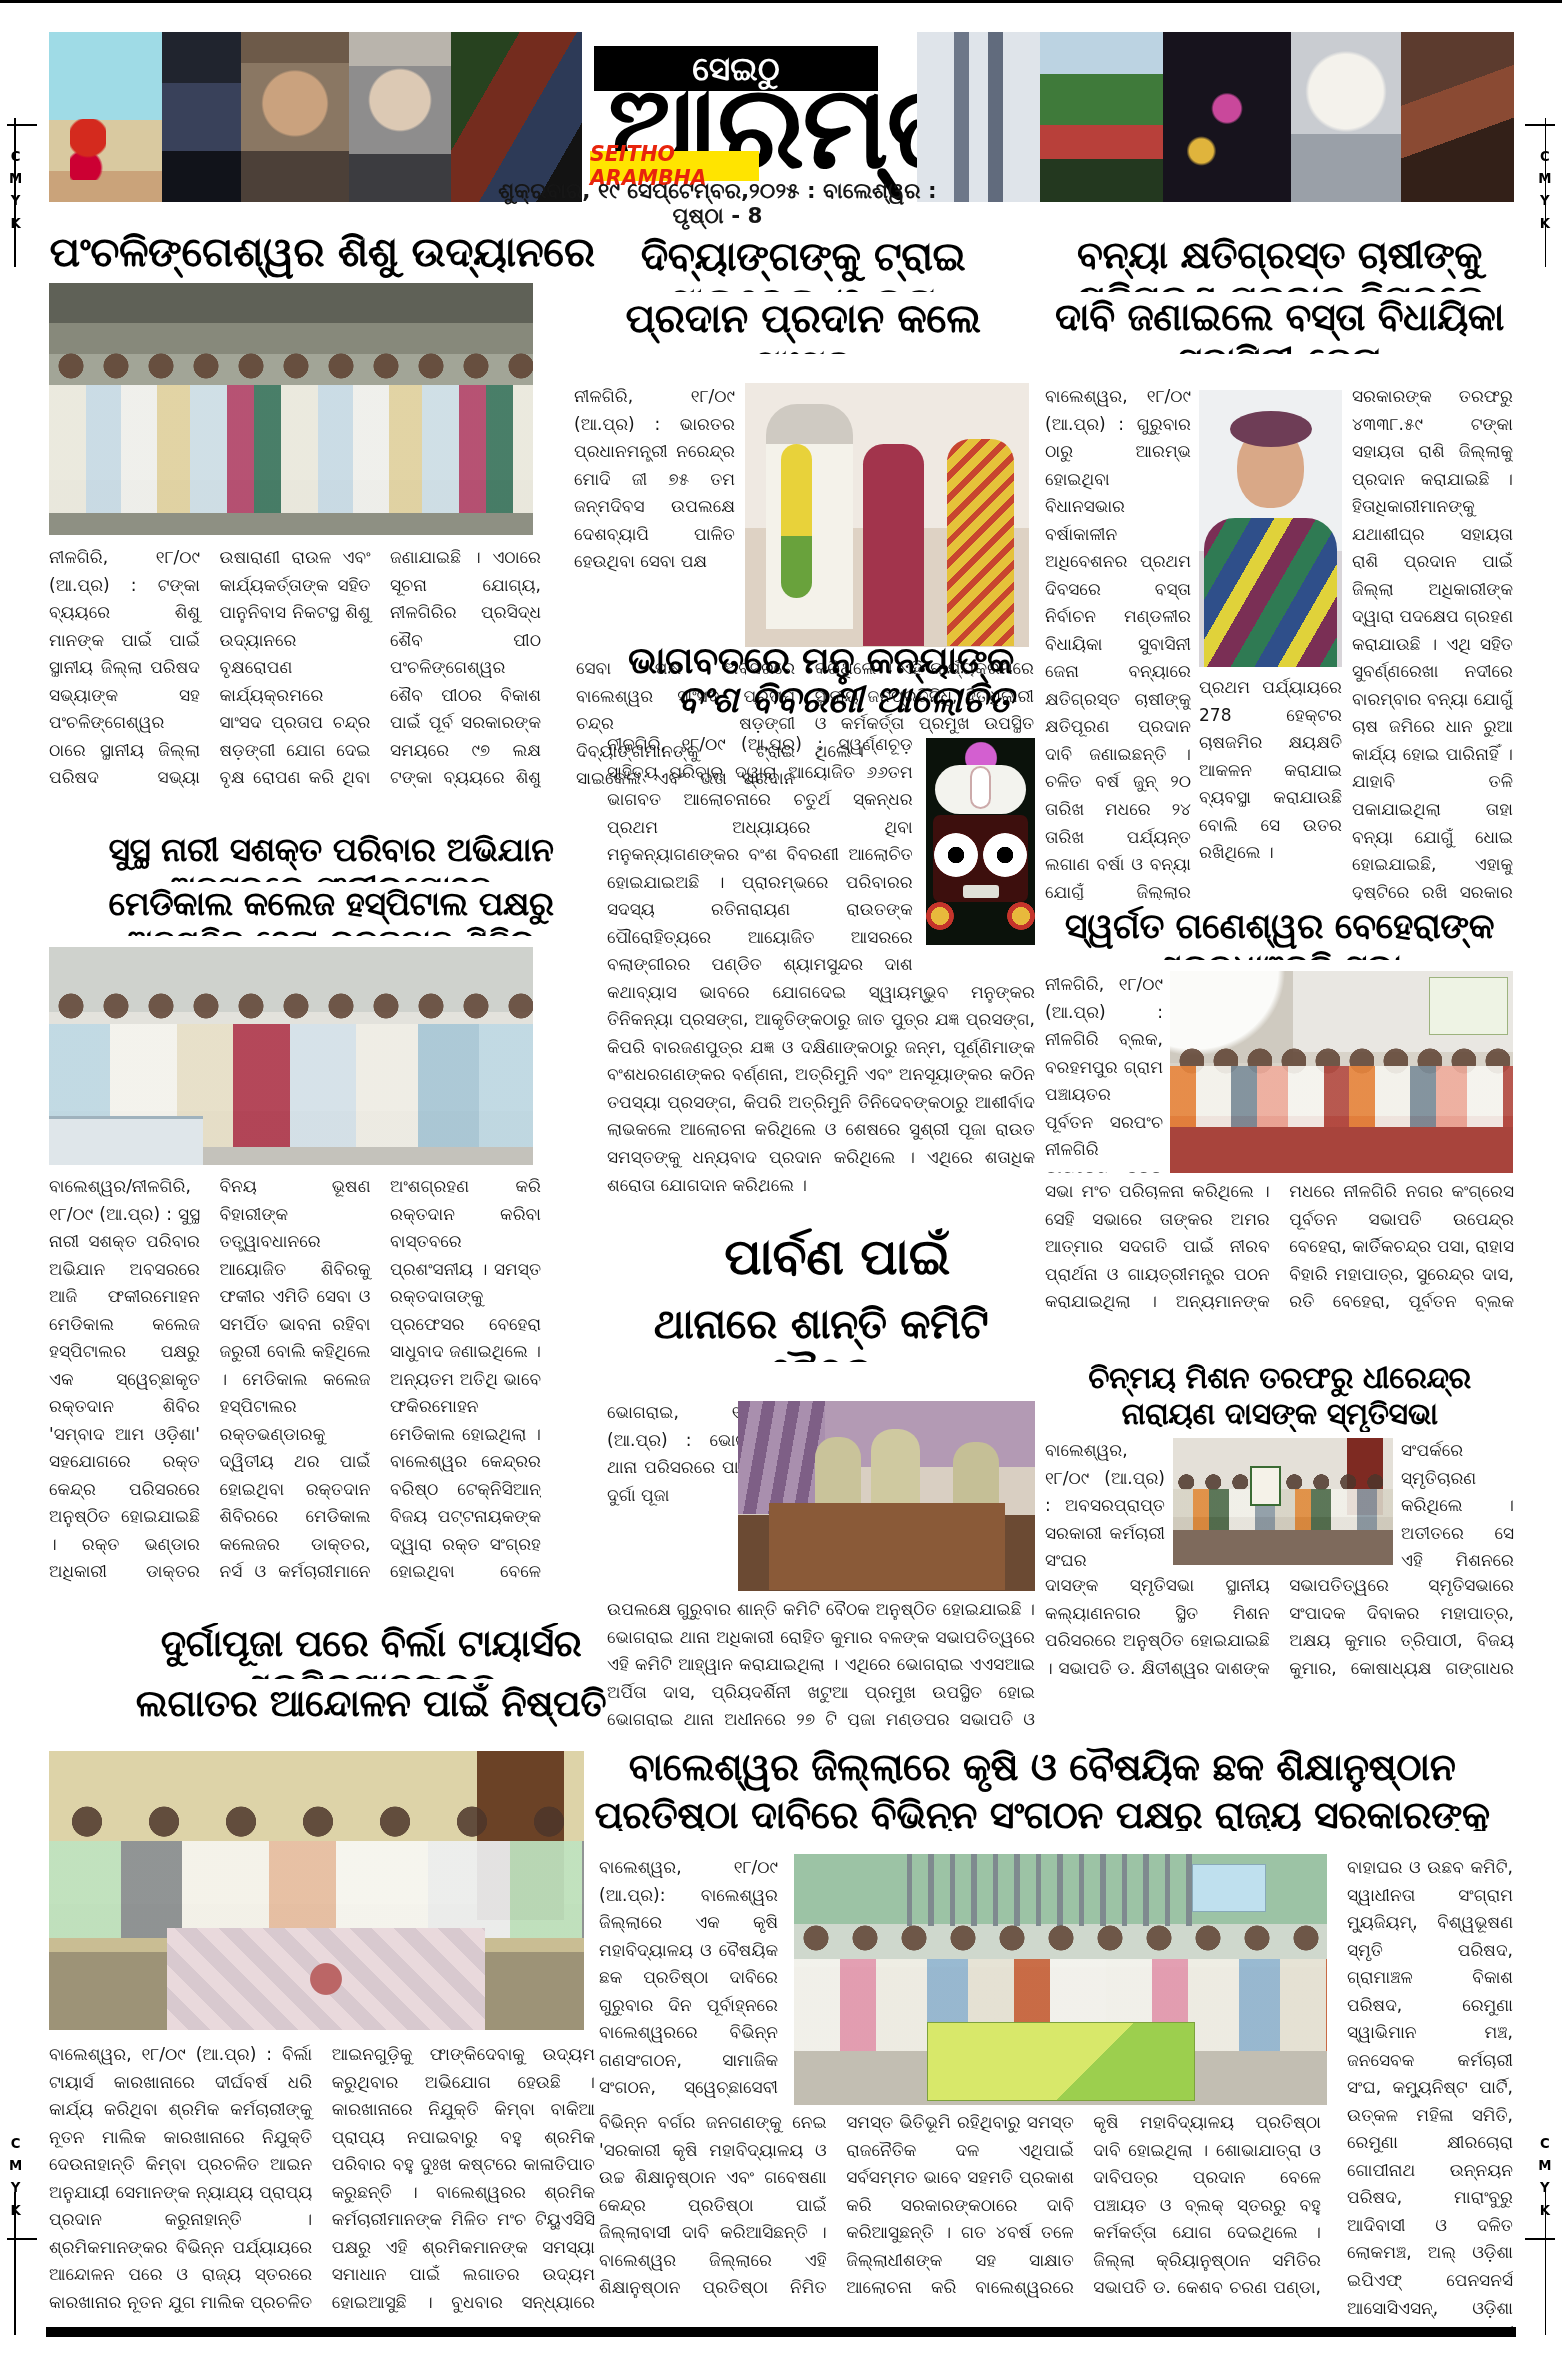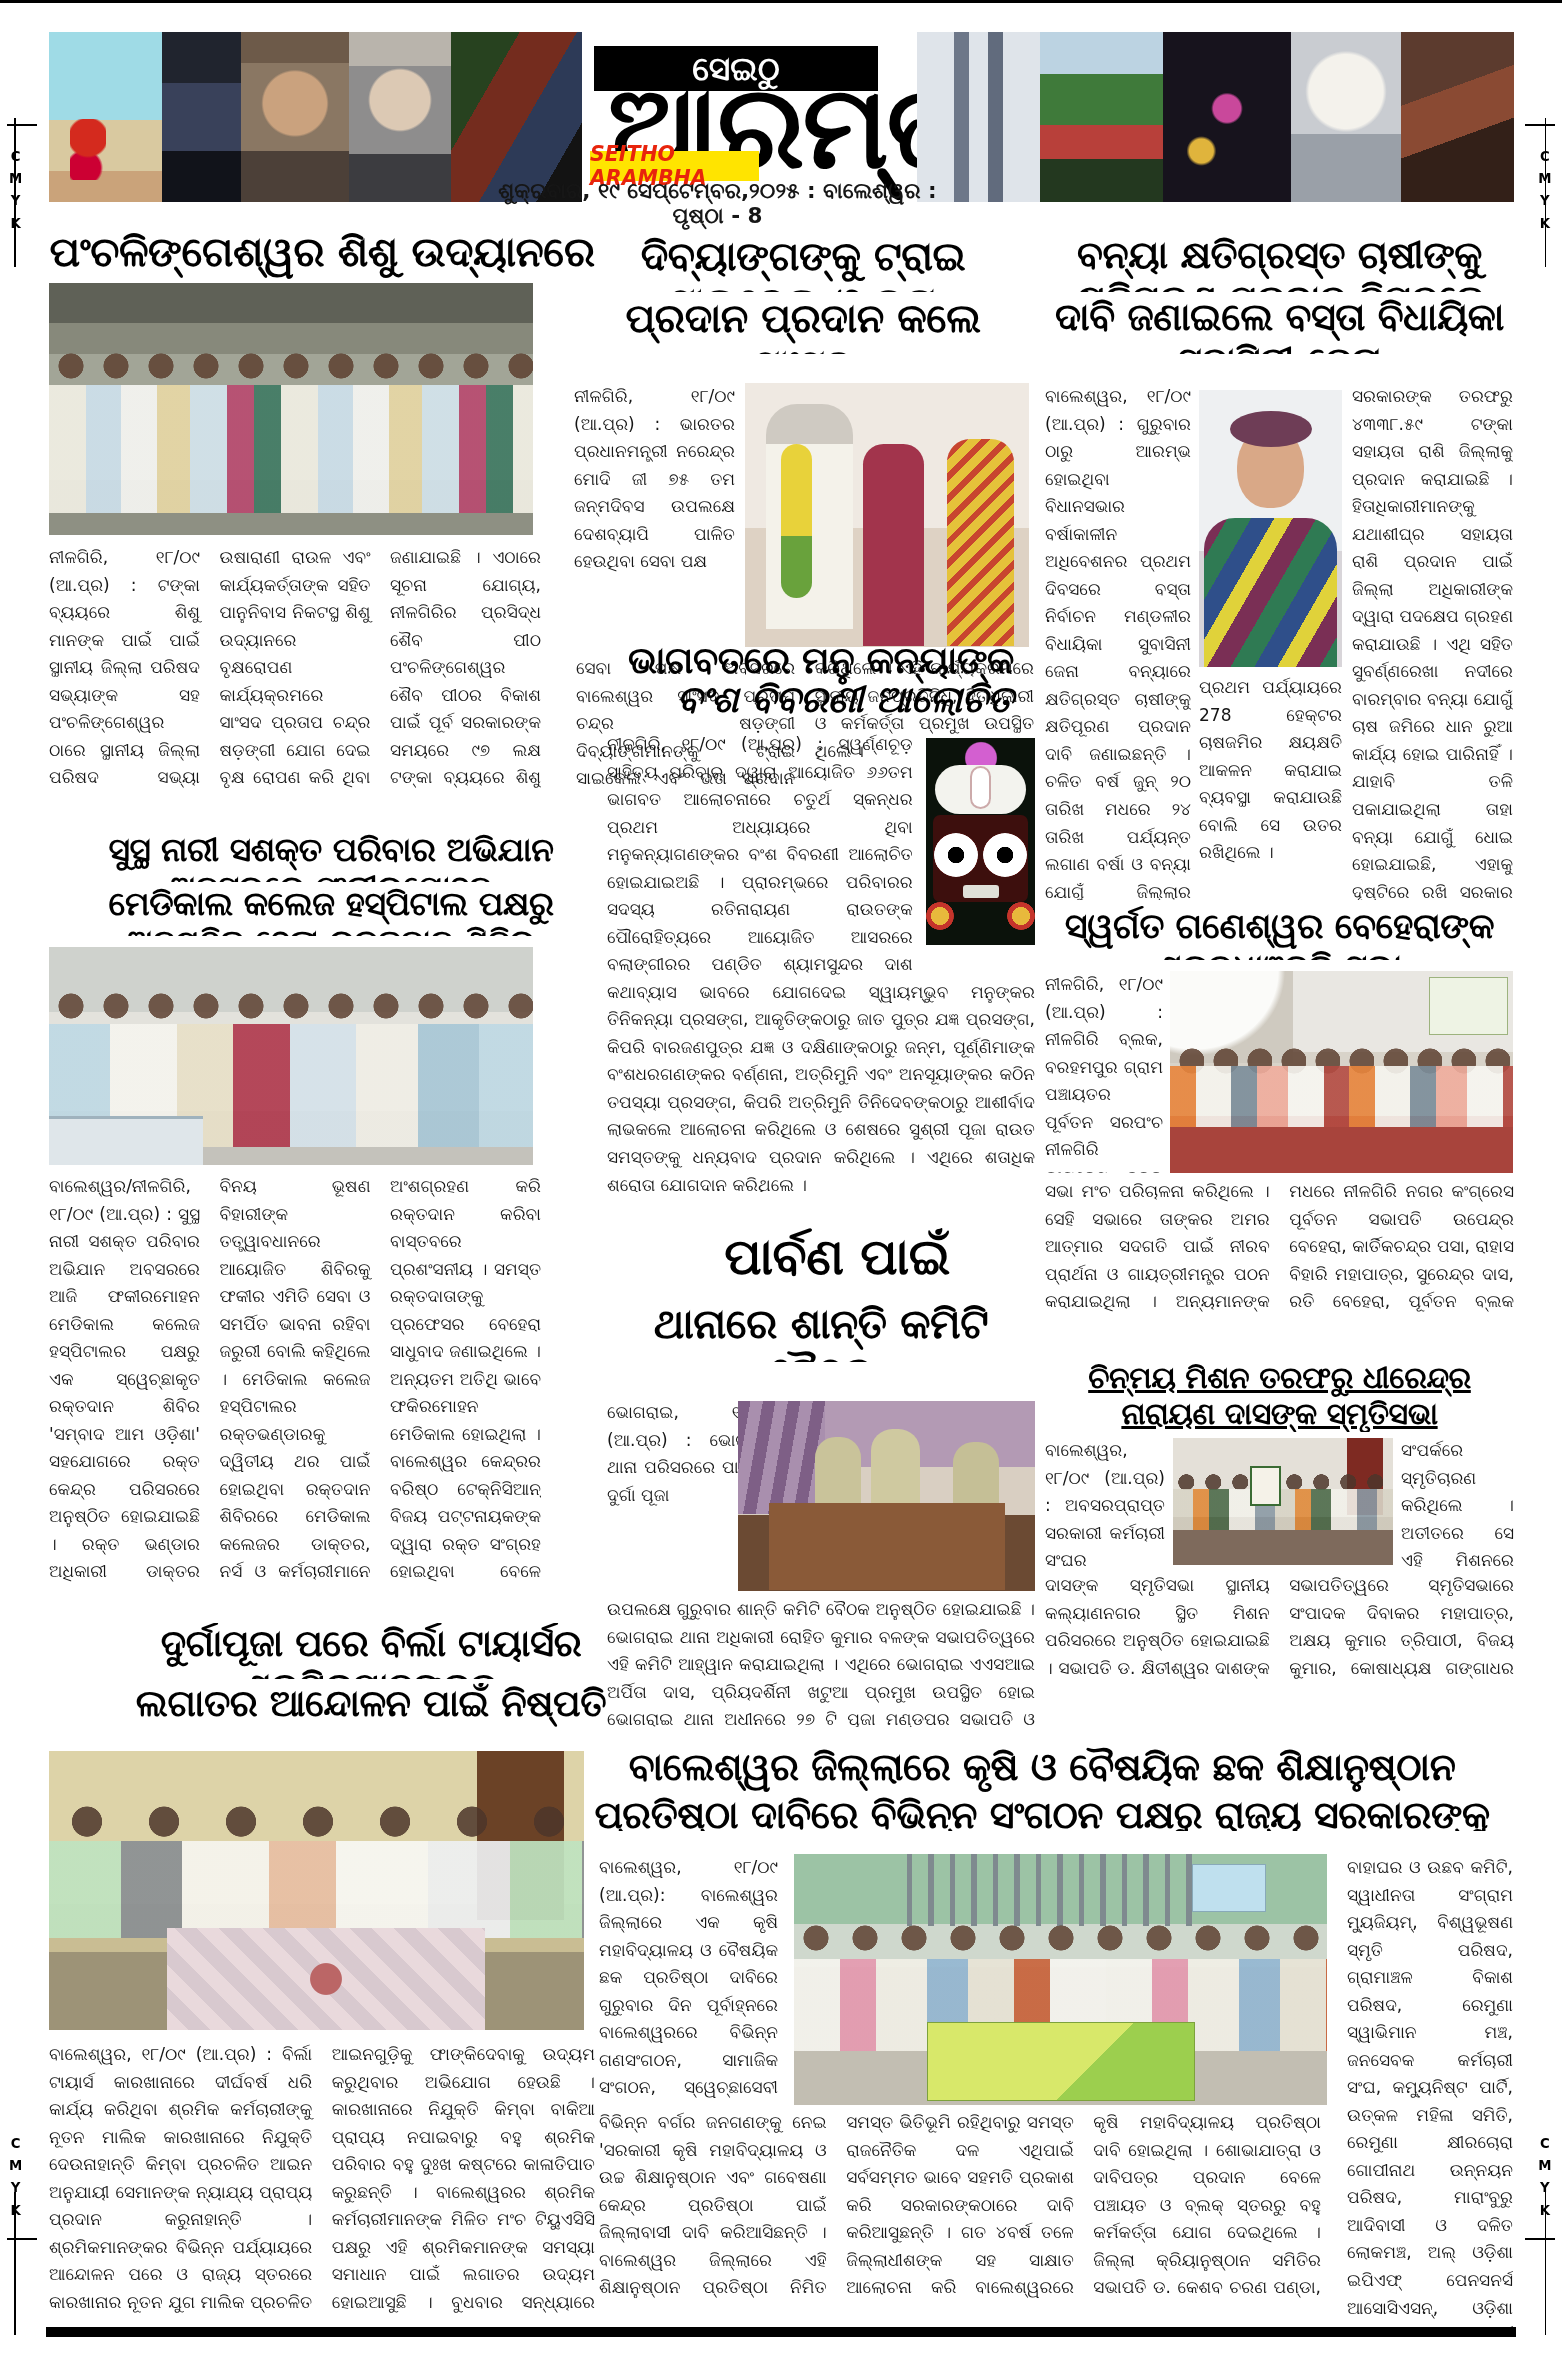--- a/index.html
+++ b/index.html
@@ -227,21 +227,21 @@
   <div class="abs" style="left:0;top:0;width:87px;height:113px;background:repeating-linear-gradient(100deg,#7e5f86 0 12.3px,#a98fae 12.3px 24.6px);"></div>
   <div class="abs" style="left:77px;top:36px;width:46px;height:67px;background:#c9c39a;border-radius:20.5px 20.5px 0 0;"></div>
   <div class="abs" style="left:133px;top:28px;width:49px;height:74px;background:#cfc9a0;border-radius:21.5px 21.5px 0 0;"></div>
   <div class="abs" style="left:215px;top:41px;width:46px;height:61px;background:#c5bf96;border-radius:20.5px 20.5px 0 0;"></div>
   <div class="abs" style="left:31px;top:102px;width:236px;height:87px;background:#8a5a38;"></div>
 </div>
 <div class="body-txt" style="left:607px;top:1596px;width:428px;height:131px;">
   <span>ଉପଲକ୍ଷେ ଗୁରୁବାର ଶାନ୍ତି କମିଟି ବୈଠକ ଅନୁଷ୍ଠିତ ହୋଇଯାଇଛି । ଭୋଗରାଇ ଥାନା ଅଧିକାରୀ ରୋହିତ କୁମାର ବଳଙ୍କ ସଭାପତିତ୍ୱରେ ଏହି କମିଟି ଆହ୍ୱାନ କରାଯାଇଥିଲା । ଏଥିରେ ଭୋଗରାଇ ଏଏସଆଇ ଅର୍ପିତା ଦାସ, ପ୍ରିୟଦର୍ଶିନୀ ଖଟୁଆ ପ୍ରମୁଖ ଉପସ୍ଥିତ ହୋଇ ଭୋଗରାଇ ଥାନା ଅଧୀନରେ ୨୭ ଟି ପୂଜା ମଣ୍ଡପର ସଭାପତି ଓ ସମ୍ପାଦକଙ୍କୁ ନେଇ ଦୁର୍ଗା ପୂଜା ଶାନ୍ତି ଶୃଙ୍ଖଳା ସଂପର୍କରେ ଆଲୋଚନା କରିଥିଲେ ।</span>
 </div>
 
-<div class="hl" style="left:1045px;top:1360px;width:469px;height:72px;font-size:30px;line-height:1.2;text-decoration:underline;">
+<div class="hl" style="left:1045px;top:1360px;width:469px;height:72px;font-size:30px;line-height:1.2;">
   <span>ଚିନ୍ମୟ ମିଶନ ତରଫରୁ ଧୀରେନ୍ଦ୍ର ନାରାୟଣ ଦାସଙ୍କ ସ୍ମୃତିସଭା</span>
 </div>
 <div class="body-txt" style="left:1045px;top:1437px;width:120px;height:131px;">
   <span>ବାଲେଶ୍ୱର, ୧୮/୦୯ (ଆ.ପ୍ର) : ଅବସରପ୍ରାପ୍ତ ସରକାରୀ କର୍ମଚାରୀ ସଂଘର ପ୍ରତିଷ୍ଠାତା ସମାଜସେବୀ ଧୀରେନ୍ଦ୍ର</span>
 </div>
 <div class="photo" style="left:1173px;top:1438px;width:220px;height:127px;background:linear-gradient(180deg,#e4e0d8 0 62%,#7e6a5c 62%);">
   <div class="abs" style="right:10.2px;top:0;width:36px;height:77px;background:#7e2a22;"></div>
   <div class="heads" style="top:31px;background-size:27px 29px;background-image:radial-gradient(circle 8.2px at 13.3px 13.3px,#4c352a 96%,transparent);"></div>
   <div class="torsos" style="top:51px;height:41px;background:repeating-linear-gradient(90deg,#d8d4c6 0 20.5px,#e08a3a 20.5px 36px,#4d6b4a 36px 56px,#f2f1ea 56px 82px,#8b9aa5 82px 102px);opacity:.9;"></div>
   <div class="abs" style="left:77px;top:28px;width:27px;height:36px;background:#f5f2e8;border:2px solid #3a6b33;"></div>

